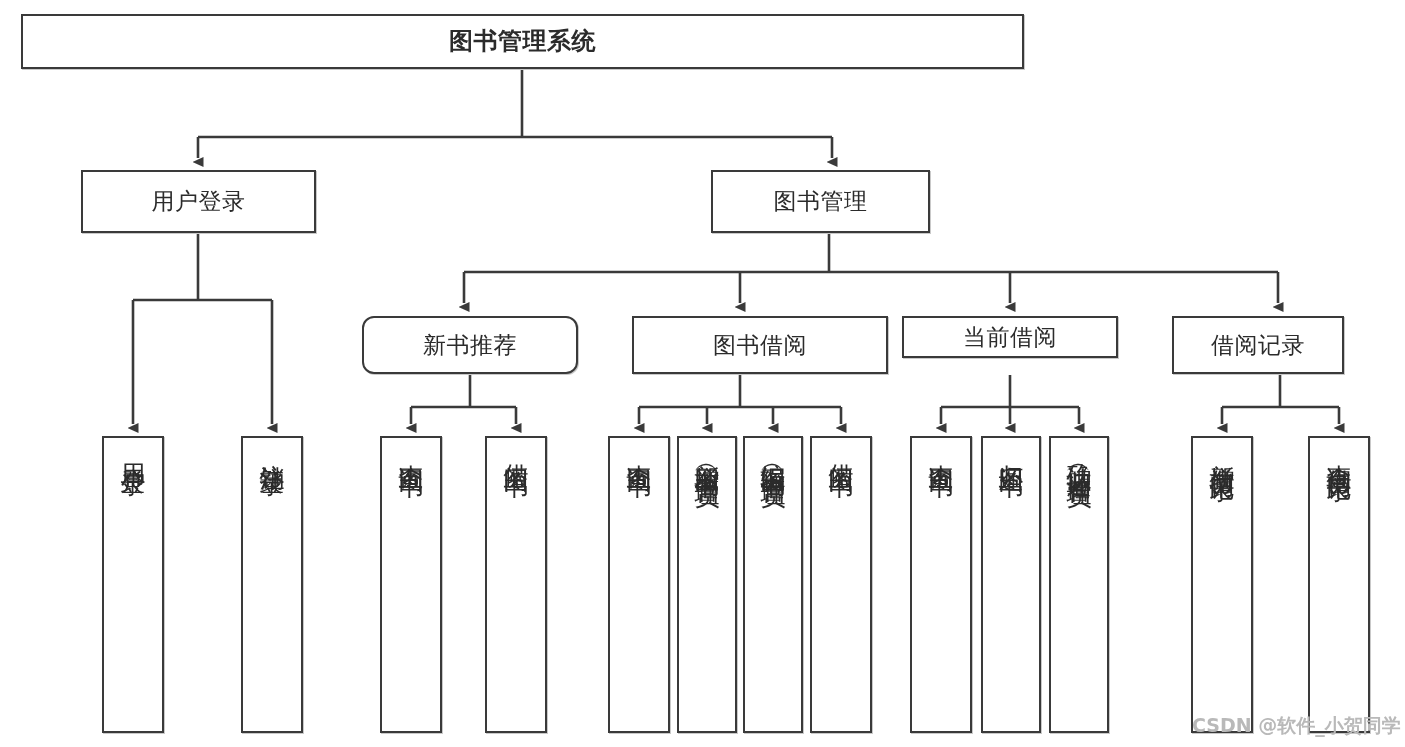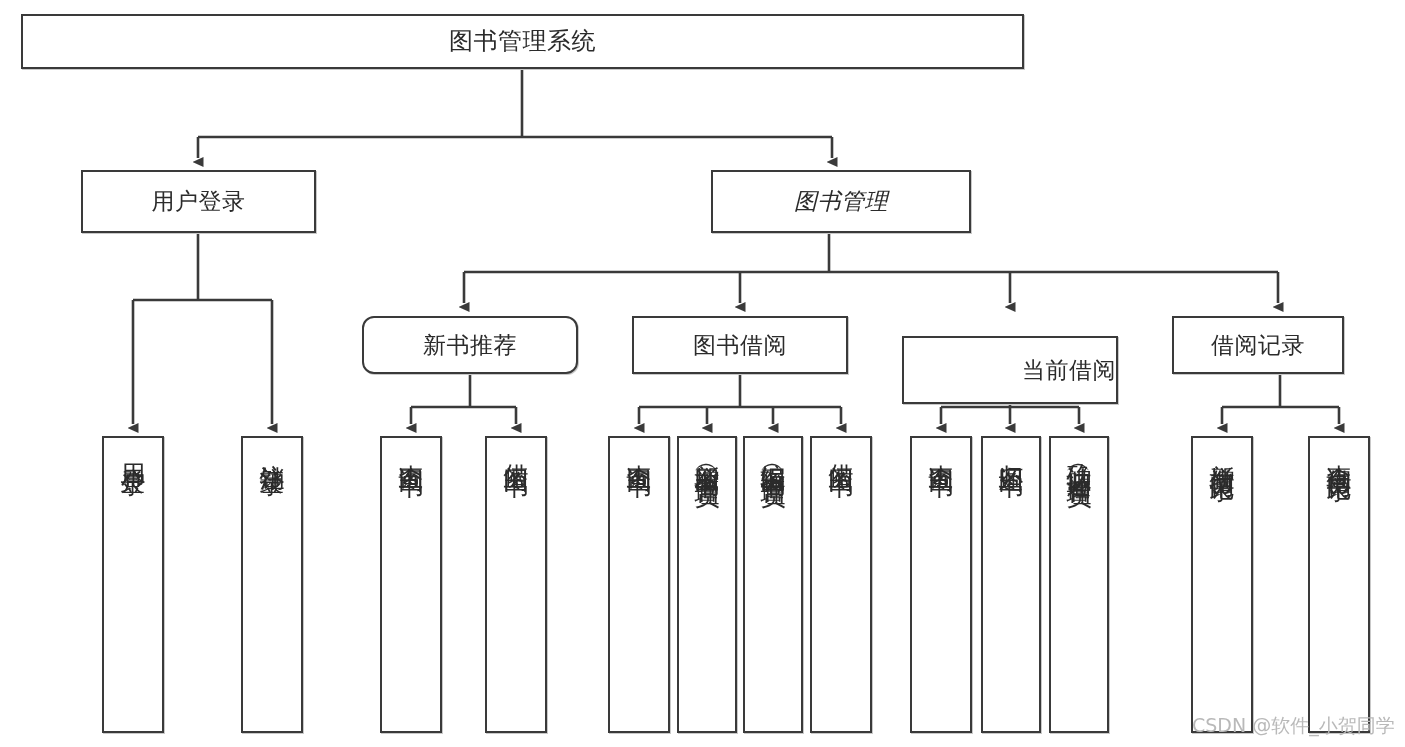--- a/index.html
+++ b/index.html
@@ -44,20 +44,21 @@
     line-height: 1.08;
     letter-spacing: 0.5px;
   }
   
   .node.horiz .label {
     font-size: 23px;
     white-space: nowrap;
   }
   .node.root .label {
     font-size: 24px;
+    font-weight: bold;
   }
   
   .node.vert {
     align-items: flex-start;
     padding-top: 6px;
   }
   .node.vert .label {
     writing-mode: vertical-rl;
     text-orientation: upright;
     font-size: 25px;
@@ -131,33 +132,33 @@
   </svg>
 
   <div class="node horiz root" style="left:21px; top:14px; width:1003px; height:55px;">
     <span class="label">图书管理系统</span>
   </div>
 
   <div class="node horiz" style="left:81px; top:170px; width:235px; height:63px;">
     <span class="label">用户登录</span>
   </div>
 
-  <div class="node horiz" style="left:711px; top:170px; width:260px; height:63px;font-style:italic;">
+  <div class="node horiz" style="left:711px; top:170px; width:219px; height:63px;">
     <span class="label">图书管理</span>
   </div>
 
   <div class="node horiz" style="left:362px; top:316px; width:216px; height:58px;border-radius:12px;">
     <span class="label">新书推荐</span>
   </div>
 
-  <div class="node horiz" style="left:632px; top:316px; width:216px; height:58px;">
+  <div class="node horiz" style="left:632px; top:316px; width:256px; height:58px;">
     <span class="label">图书借阅</span>
   </div>
 
-  <div class="node horiz" style="left:902px; top:336px; width:216px; height:68px;justify-content:flex-end;">
+  <div class="node horiz" style="left:902px; top:316px; width:216px; height:42px;">
     <span class="label">当前借阅</span>
   </div>
 
   <div class="node horiz" style="left:1172px; top:316px; width:172px; height:58px;">
     <span class="label">借阅记录</span>
   </div>
 
   <div class="node vert" style="left:102px; top:436px; width:62px; height:297px;">
     <span class="label">用户登录</span>
   </div>
@@ -203,17 +204,17 @@
   </div>
 
   <div class="node vert" style="left:1191px; top:436px; width:62px; height:297px;">
     <span class="label">新增借阅记录</span>
   </div>
 
   <div class="node vert" style="left:1308px; top:436px; width:62px; height:297px;">
     <span class="label">查询借阅记录</span>
   </div>
 
-  <div class="watermark" style="left:1192px; top:713px;">
+  <div class="watermark" style="left:1192px; top:713px;font-weight:bold;">
     <span>CSDN @软件_小贺同学</span>
   </div>
 
 </div>
 
 </body></html>

